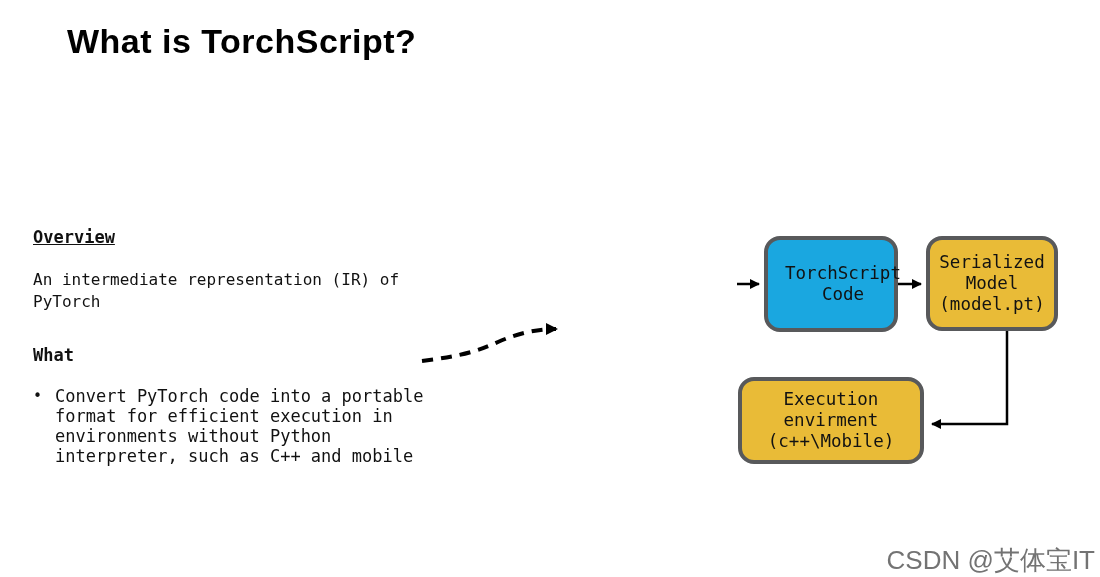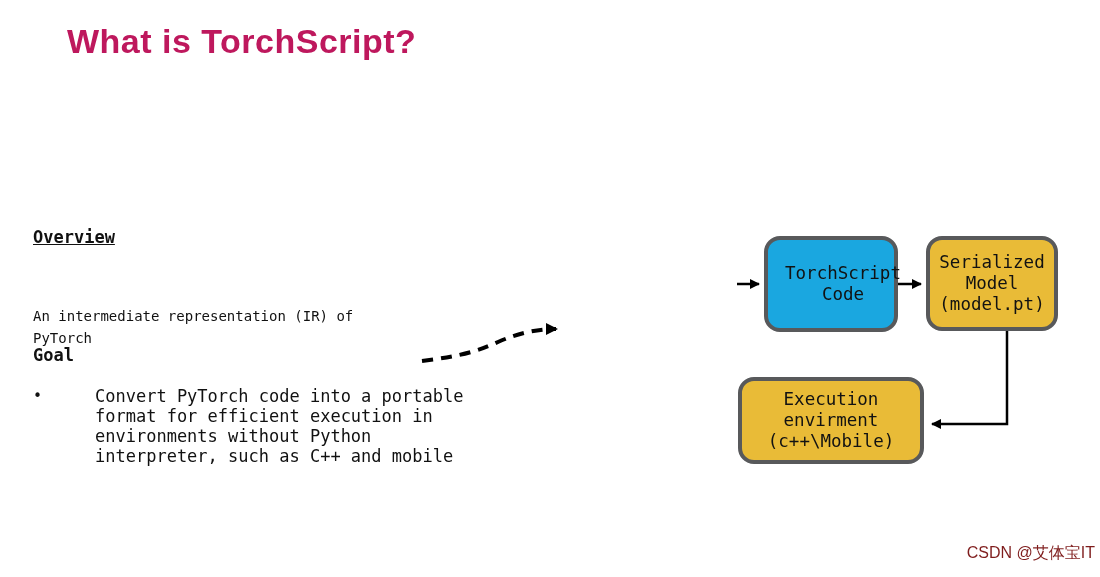--- a/index.html
+++ b/index.html
@@ -8,43 +8,43 @@
     width:1100px;height:577px;
     background:#ffffff;
     overflow:hidden;
     font-family:"DejaVu Sans Mono","Liberation Mono",monospace;
   }
   .slide-title{
     position:absolute;left:67px;top:21px;
     font-family:"Liberation Sans","DejaVu Sans",sans-serif;
     font-weight:bold;font-size:34px;line-height:40px;
     letter-spacing:0.5px;
-    color:#be185d;
+    color:#000000;
     margin:0;
   }
   .txt-heading{
     position:absolute;left:33px;
     font-size:17px;font-weight:bold;color:#111111;
     line-height:22px;white-space:pre-line;
   }
   .txt-body{
     position:absolute;left:33px;
-    font-size:14px;color:#111111;
-    line-height:22px;white-space:pre-line;margin-top:36px;
+    font-size:16px;color:#111111;
+    line-height:22px;white-space:pre-line;
   }
   .heading-overview{top:226px;text-decoration:underline;}
   .body-overview{top:269px;}
   .heading-goal{top:344px;}
   .goal-bullet{
     position:absolute;left:33px;top:386px;
     display:flex;align-items:flex-start;
     font-size:17px;color:#111111;line-height:20px;
   }
   .goal-bullet .bullet-char{width:12px;margin-right:10px;font-size:15px;line-height:20px;}
-  .goal-bullet .bullet-text{white-space:pre-line;margin-left:40px;}
+  .goal-bullet .bullet-text{white-space:pre-line;}
   .node{
     position:absolute;
     box-sizing:border-box;
     border:4px solid #58595B;
     border-radius:16px;
     display:flex;align-items:center;justify-content:center;
     text-align:center;
     font-size:17.5px;line-height:21px;
     color:#121212;
     white-space:pre-line;
@@ -55,36 +55,36 @@
   .node-torchscript{left:764px;top:236px;width:134px;height:96px;}
   .node-serialized{left:926px;top:236px;width:132px;height:95px;}
   .node-execution{left:738px;top:377px;width:186px;height:87px;}
   .arrow-layer{
     position:absolute;left:0;top:0;width:1100px;height:577px;
     pointer-events:none;
   }
   .watermark{
     position:absolute;right:5px;top:543px;
     font-family:"Liberation Sans","DejaVu Sans",sans-serif;
-    font-size:16px;color:#7f1d1d;
+    font-size:26px;color:#737373;
     text-shadow:1px 1px 0 #ffffff;
   }
 </style>
 </head>
 <body>
 
 <div class="slide">
 
   <h1 class="slide-title">What is TorchScript?</h1>
 
   <div class="txt-heading heading-overview">Overview</div>
   <div class="txt-body body-overview">An intermediate representation (IR) of
 PyTorch</div>
 
-  <div class="txt-heading heading-goal">Goal</div>
+  <div class="txt-heading heading-goal">What</div>
   <div class="goal-bullet">
     <span class="bullet-char">•</span>
     <span class="bullet-text">Convert PyTorch code into a portable
 format for efficient execution in
 environments without Python
 interpreter, such as C++ and mobile</span>
   </div>
 
   <svg class="arrow-layer" viewBox="0 0 1100 577" xmlns="http://www.w3.org/2000/svg">
     <defs>

